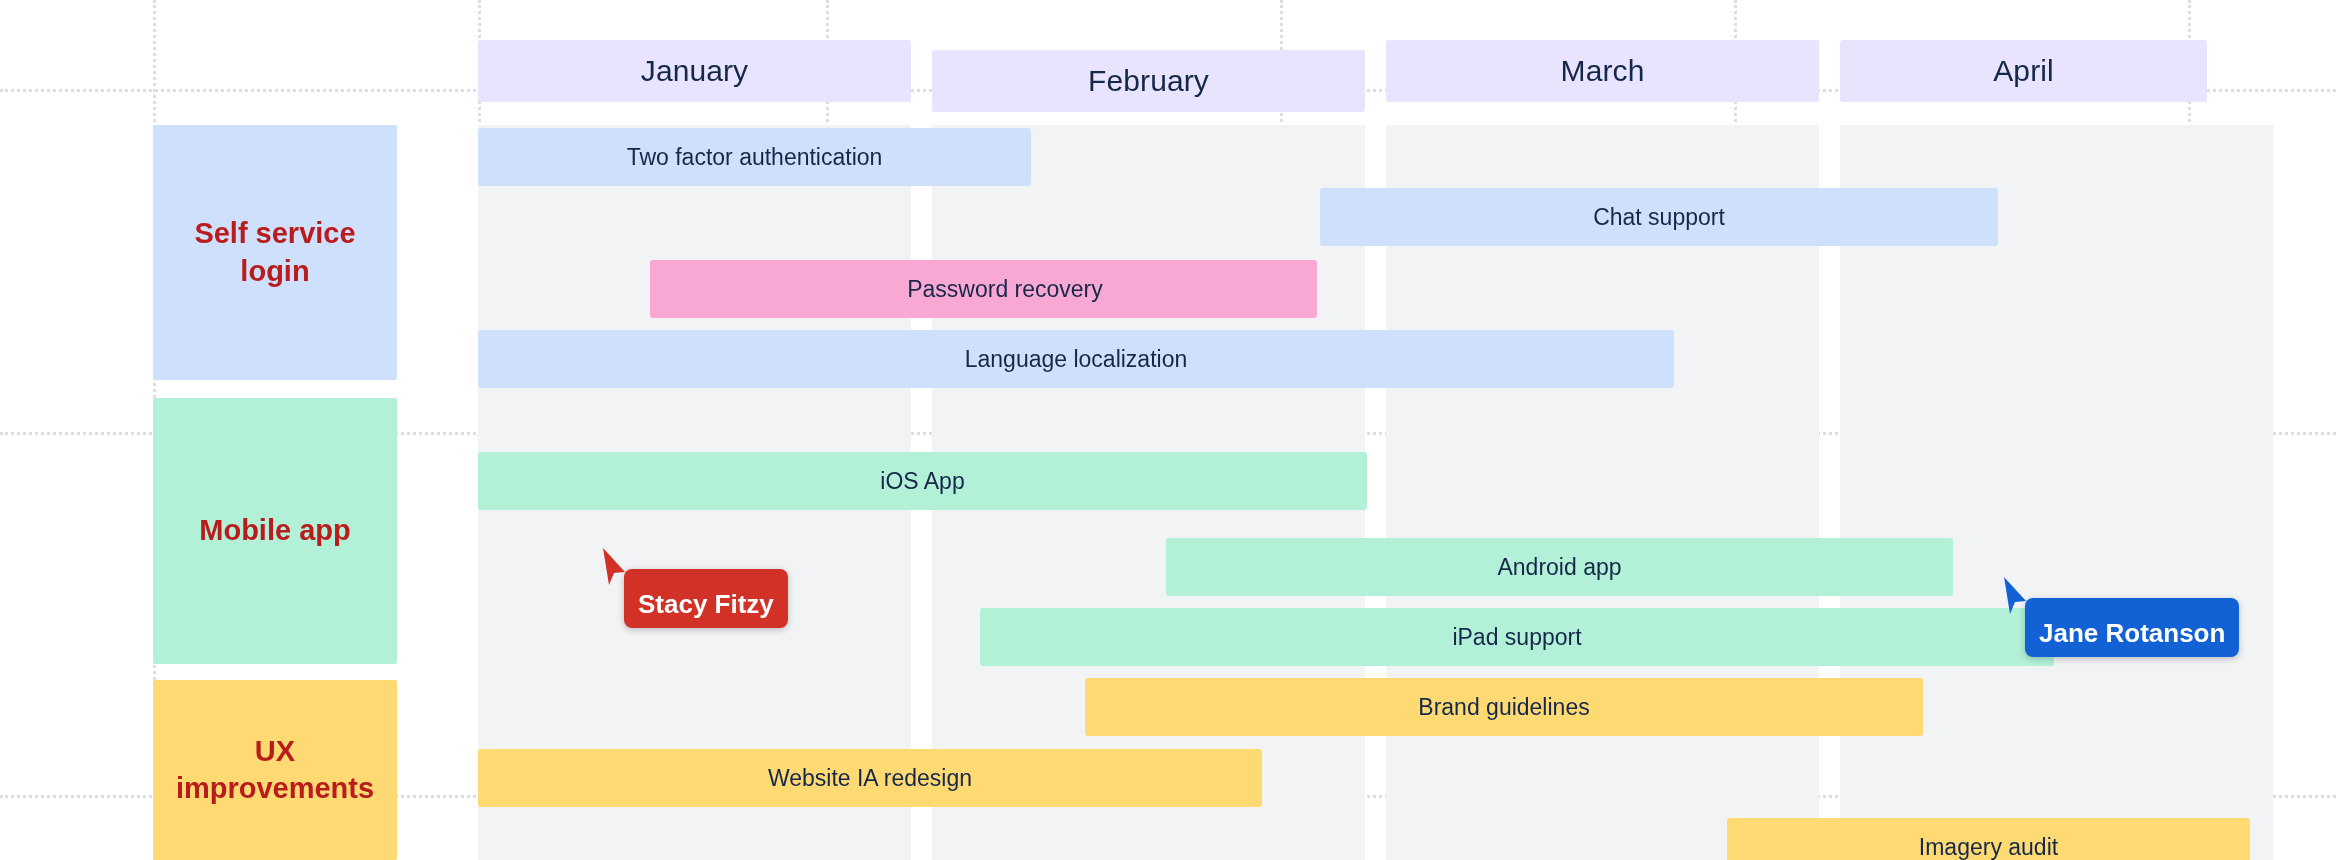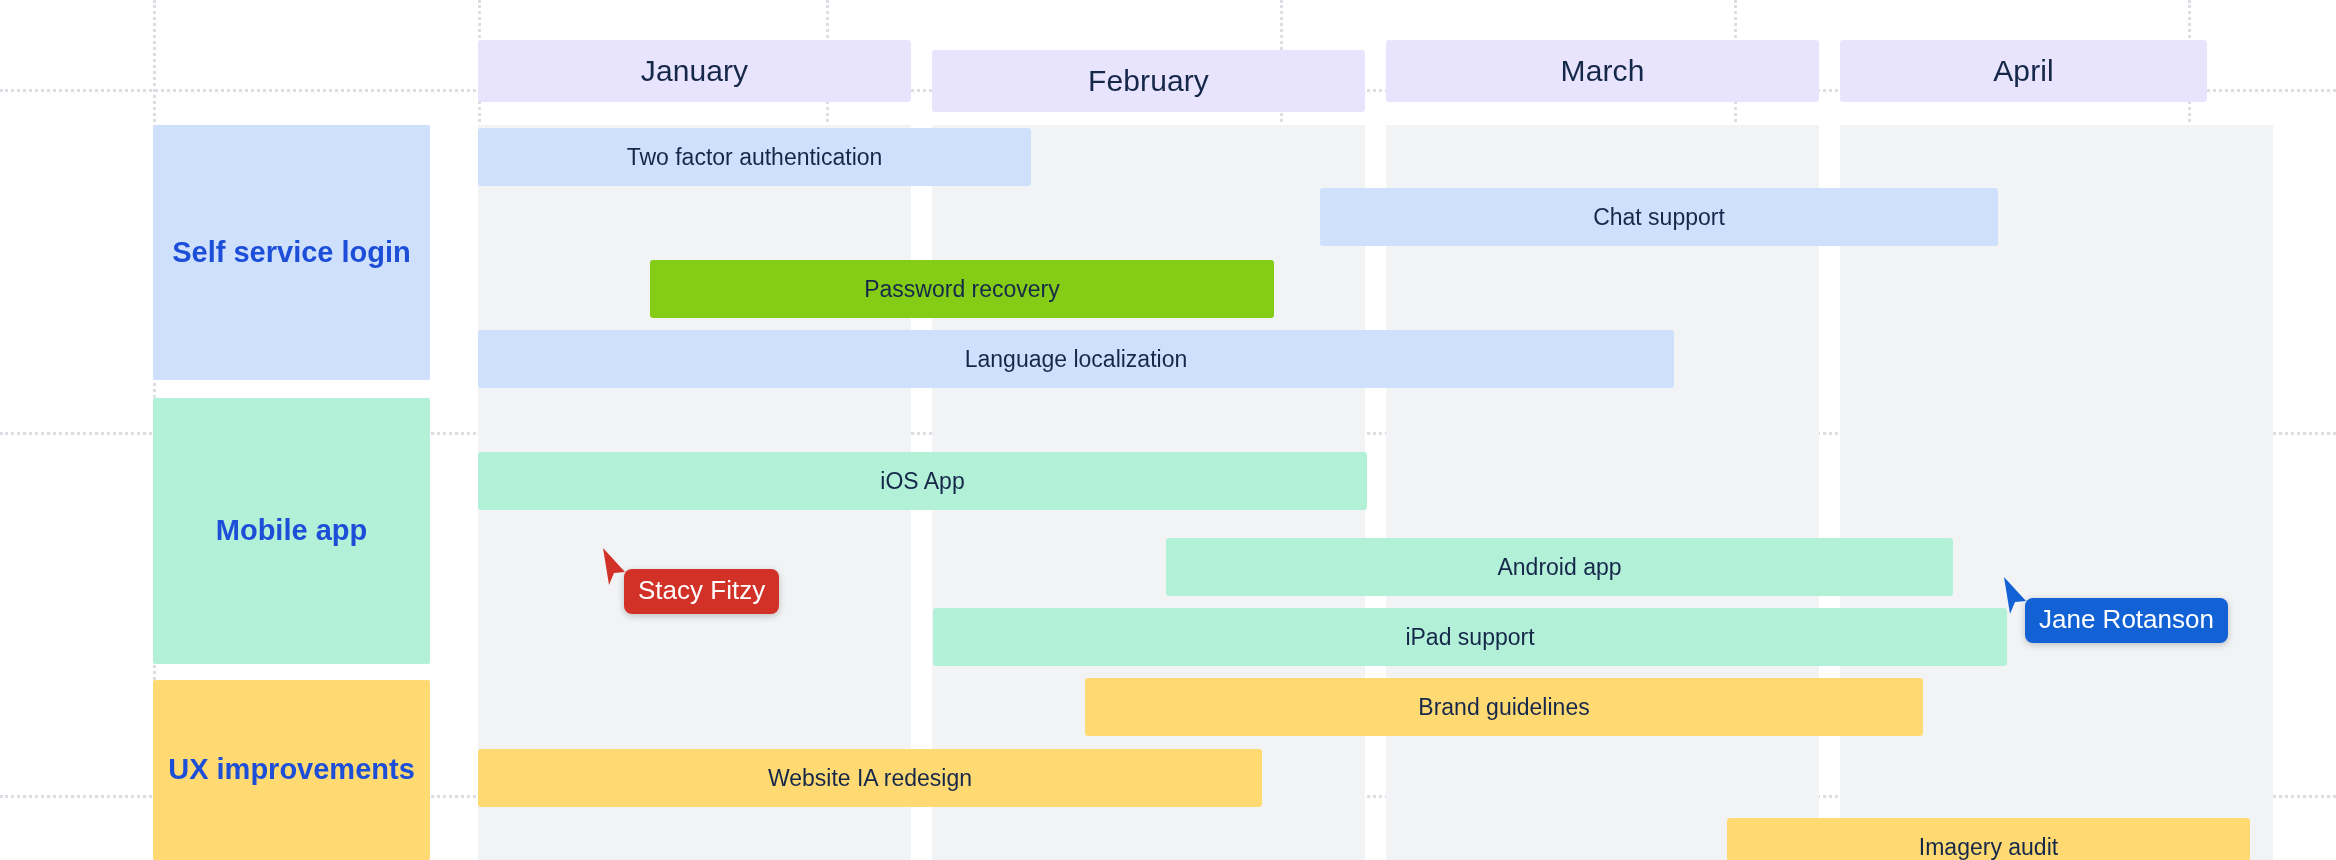--- a/index.html
+++ b/index.html
@@ -39,28 +39,28 @@
   
   .month-col{
     position:absolute;
     background:#f2f3f5;
   }
 
   
   .group-label{
     position:absolute;
     left:153px;
-    width:277px;
+    width:244px;
     border-radius:2px;
     display:flex;align-items:center;justify-content:center;
     text-align:center;
     font-size:29px;
     font-weight:700;
     line-height:1.28;
-    color:#1d4ed8;
+    color:#b91c1c;
     padding:0 8px;
     box-sizing:border-box;
   }
   .group-blue{background:#cfe0fd;}
   .group-green{background:#b2f0d8;}
   .group-yellow{background:#ffda72;}
 
   
   .bar{
     position:absolute;
@@ -76,23 +76,23 @@
   .bar-blue{background:#cfe0fd;}
   .bar-green{background:#b2f0d8;}
   .bar-yellow{background:#ffda72;}
 
   
   .cursor{position:absolute;}
   .cursor svg{display:block;}
   .cursor-tag{
     position:absolute;
     border-radius:8px;
-    padding:7px 14px 9px 14px;
+    padding:21px 14px 9px 14px;
     font-size:26px;
-    font-weight:400;
+    font-weight:700;
     color:#ffffff;
     white-space:nowrap;
     box-shadow:0 2px 7px rgba(0,0,0,.22);
     line-height:1.1;
   }
 </style>
 </head>
 <body>
 
 <div id="board">
@@ -138,33 +138,33 @@
         <span>UX improvements</span>
       </div>
     </div>
   <div id="bars">
       <div class="bar bar-blue" style="left: 478px; width: 553px; top: 128px; background: rgb(207, 224, 253);">
         <span>Two factor authentication</span>
       </div>
       <div class="bar bar-blue" style="left: 1320px; width: 678px; top: 188px; background: rgb(207, 224, 253);">
         <span>Chat support</span>
       </div>
-      <div class="bar bar-blue" style="left: 650px; width: 624px; top: 260px; background: #84cc16;">
+      <div class="bar bar-blue" style="left: 650px; width: 624px; top: 260px; background: #f9a8d4; padding-left: 43px;">
         <span>Password recovery</span>
       </div>
       <div class="bar bar-blue" style="left: 478px; width: 1196px; top: 330px; background: rgb(207, 224, 253);">
         <span>Language localization</span>
       </div>
       <div class="bar bar-green" style="left: 478px; width: 889px; top: 452px; background: rgb(178, 240, 216);">
         <span>iOS App</span>
       </div>
       <div class="bar bar-green" style="left: 1166px; width: 787px; top: 538px; background: rgb(178, 240, 216);">
         <span>Android app</span>
       </div>
-      <div class="bar bar-green" style="left: 933px; width: 1074px; top: 608px; background: rgb(178, 240, 216);">
+      <div class="bar bar-green" style="left: 980px; width: 1074px; top: 608px; background: rgb(178, 240, 216);">
         <span>iPad support</span>
       </div>
       <div class="bar bar-yellow" style="left: 1085px; width: 838px; top: 678px; background: rgb(255, 218, 114);">
         <span>Brand guidelines</span>
       </div>
       <div class="bar bar-yellow" style="left: 478px; width: 784px; top: 749px; background: rgb(255, 218, 114);">
         <span>Website IA redesign</span>
       </div>
       <div class="bar bar-yellow" style="left: 1727px; width: 523px; top: 818px; background: rgb(255, 218, 114);">
         <span>Imagery audit</span>

